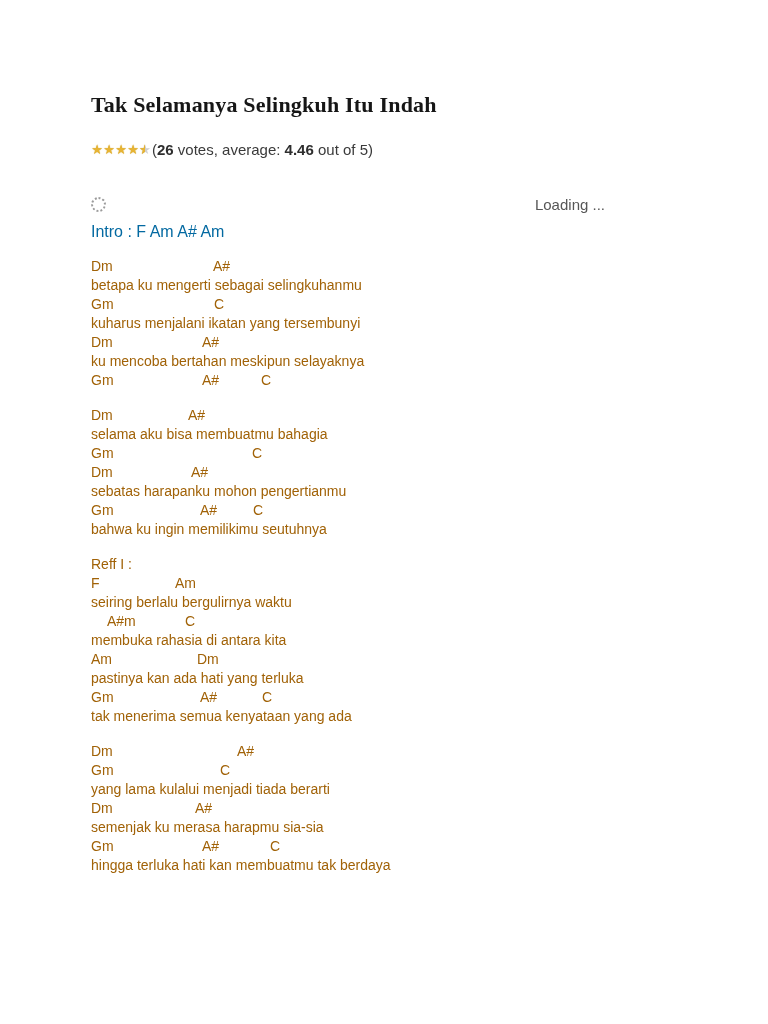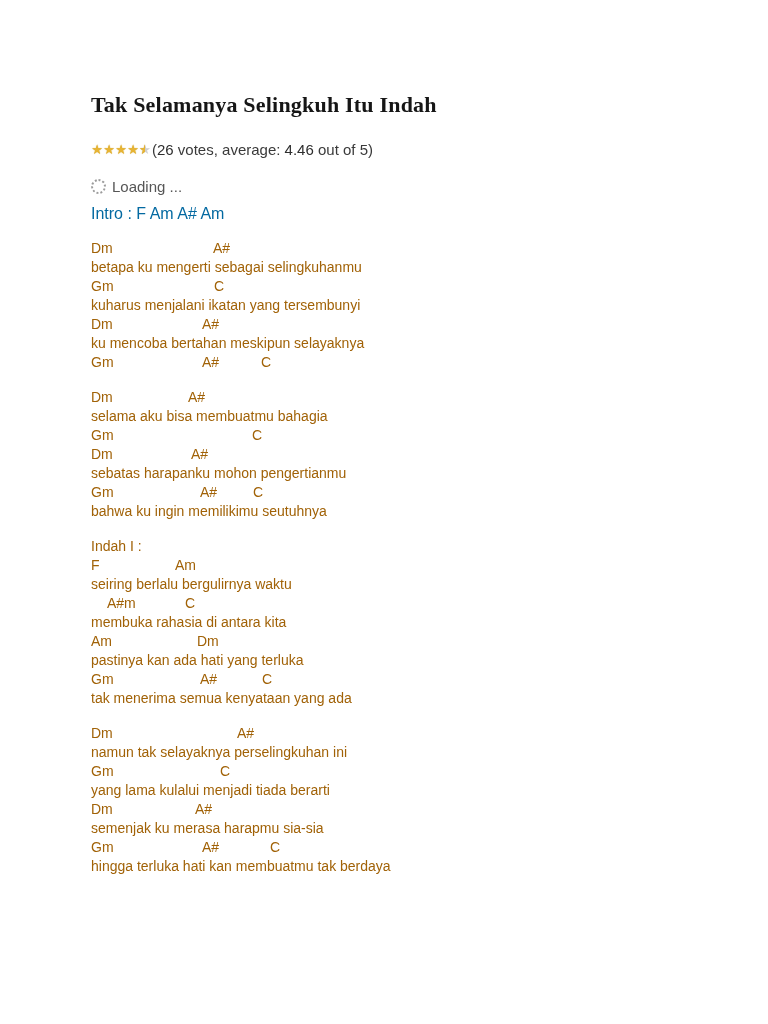--- a/index.html
+++ b/index.html
@@ -54,29 +54,30 @@
   }
   .star.empty-part { color: #cfcfcf; text-shadow: none; }
   .star .fill {
     position: absolute;
     left: 0; top: 0;
     width: 52%;
     overflow: hidden;
     color: #e7b434;
     text-shadow: 0 0 1px #c79a1e;
   }
-  .rating-text .num { font-weight: normal; color: #2e2e2e; }
+  .rating-text .num { font-weight: bold; color: #2e2e2e; }
   .loading-row {
-    margin-top: 18px;
+    margin-top: 36px;
     height: 19px;
     display: flex;
     align-items: center;
     font-size: 15px;
     color: #565656;
     line-height: 19px;
+    justify-content: space-between;
   }
   .spinner {
     display: inline-block;
     box-sizing: border-box;
     width: 15px;
     height: 15px;
     border: 2px dotted #9b9b9b;
     border-radius: 50%;
     margin-right: 6px;
   }
@@ -140,33 +141,32 @@
       <div class="section">
         <div class="line"><span class="chord" style="left: 0px;">Dm</span><span class="chord" style="left: 97px;">A#</span></div>
         <div class="line">selama aku bisa membuatmu bahagia</div>
         <div class="line"><span class="chord" style="left: 0px;">Gm</span><span class="chord" style="left: 161px;">C</span></div>
         <div class="line"><span class="chord" style="left: 0px;">Dm</span><span class="chord" style="left: 100px;">A#</span></div>
         <div class="line">sebatas harapanku mohon pengertianmu</div>
         <div class="line"><span class="chord" style="left: 0px;">Gm</span><span class="chord" style="left: 109px;">A#</span><span class="chord" style="left: 162px;">C</span></div>
         <div class="line">bahwa ku ingin memilikimu seutuhnya</div>
       </div>
       <div class="section">
-        <div class="line">Indah I :</div>
+        <div class="line">Reff I :</div>
         <div class="line"><span class="chord" style="left: 0px;">F</span><span class="chord" style="left: 84px;">Am</span></div>
         <div class="line">seiring berlalu bergulirnya waktu</div>
         <div class="line"><span class="chord" style="left: 16px;">A#m</span><span class="chord" style="left: 94px;">C</span></div>
         <div class="line">membuka rahasia di antara kita</div>
         <div class="line"><span class="chord" style="left: 0px;">Am</span><span class="chord" style="left: 106px;">Dm</span></div>
         <div class="line">pastinya kan ada hati yang terluka</div>
         <div class="line"><span class="chord" style="left: 0px;">Gm</span><span class="chord" style="left: 109px;">A#</span><span class="chord" style="left: 171px;">C</span></div>
         <div class="line">tak menerima semua kenyataan yang ada</div>
       </div>
       <div class="section">
         <div class="line"><span class="chord" style="left: 0px;">Dm</span><span class="chord" style="left: 146px;">A#</span></div>
-        <div class="line">namun tak selayaknya perselingkuhan ini</div>
         <div class="line"><span class="chord" style="left: 0px;">Gm</span><span class="chord" style="left: 129px;">C</span></div>
         <div class="line">yang lama kulalui menjadi tiada berarti</div>
         <div class="line"><span class="chord" style="left: 0px;">Dm</span><span class="chord" style="left: 104px;">A#</span></div>
         <div class="line">semenjak ku merasa harapmu sia-sia</div>
         <div class="line"><span class="chord" style="left: 0px;">Gm</span><span class="chord" style="left: 111px;">A#</span><span class="chord" style="left: 179px;">C</span></div>
         <div class="line">hingga terluka hati kan membuatmu tak berdaya</div>
       </div>
     </div>
 
 </div>

